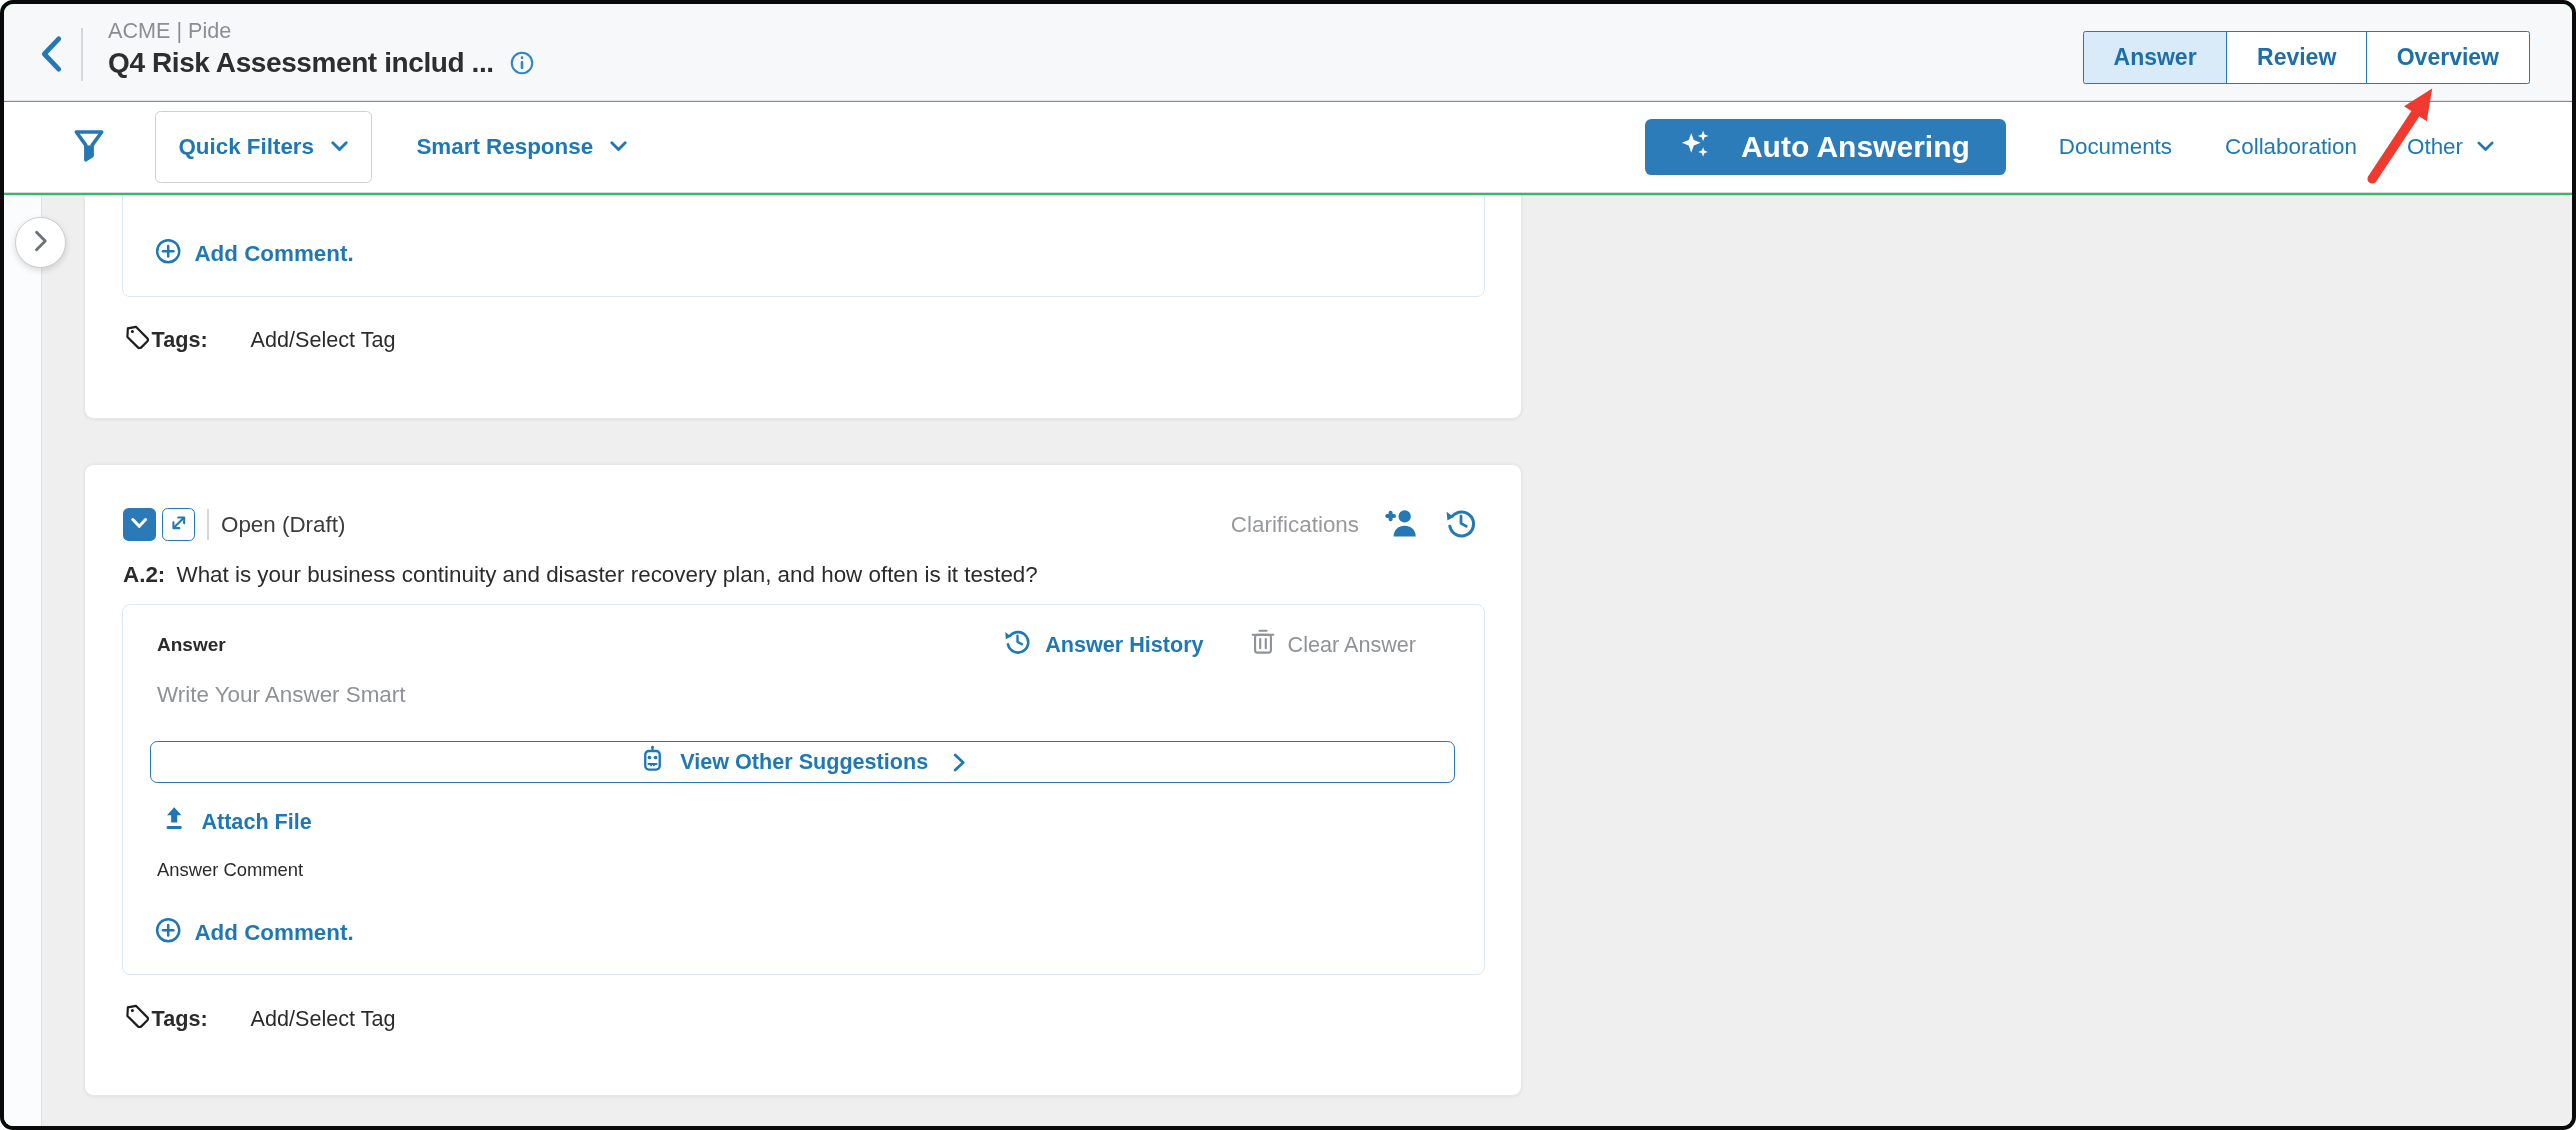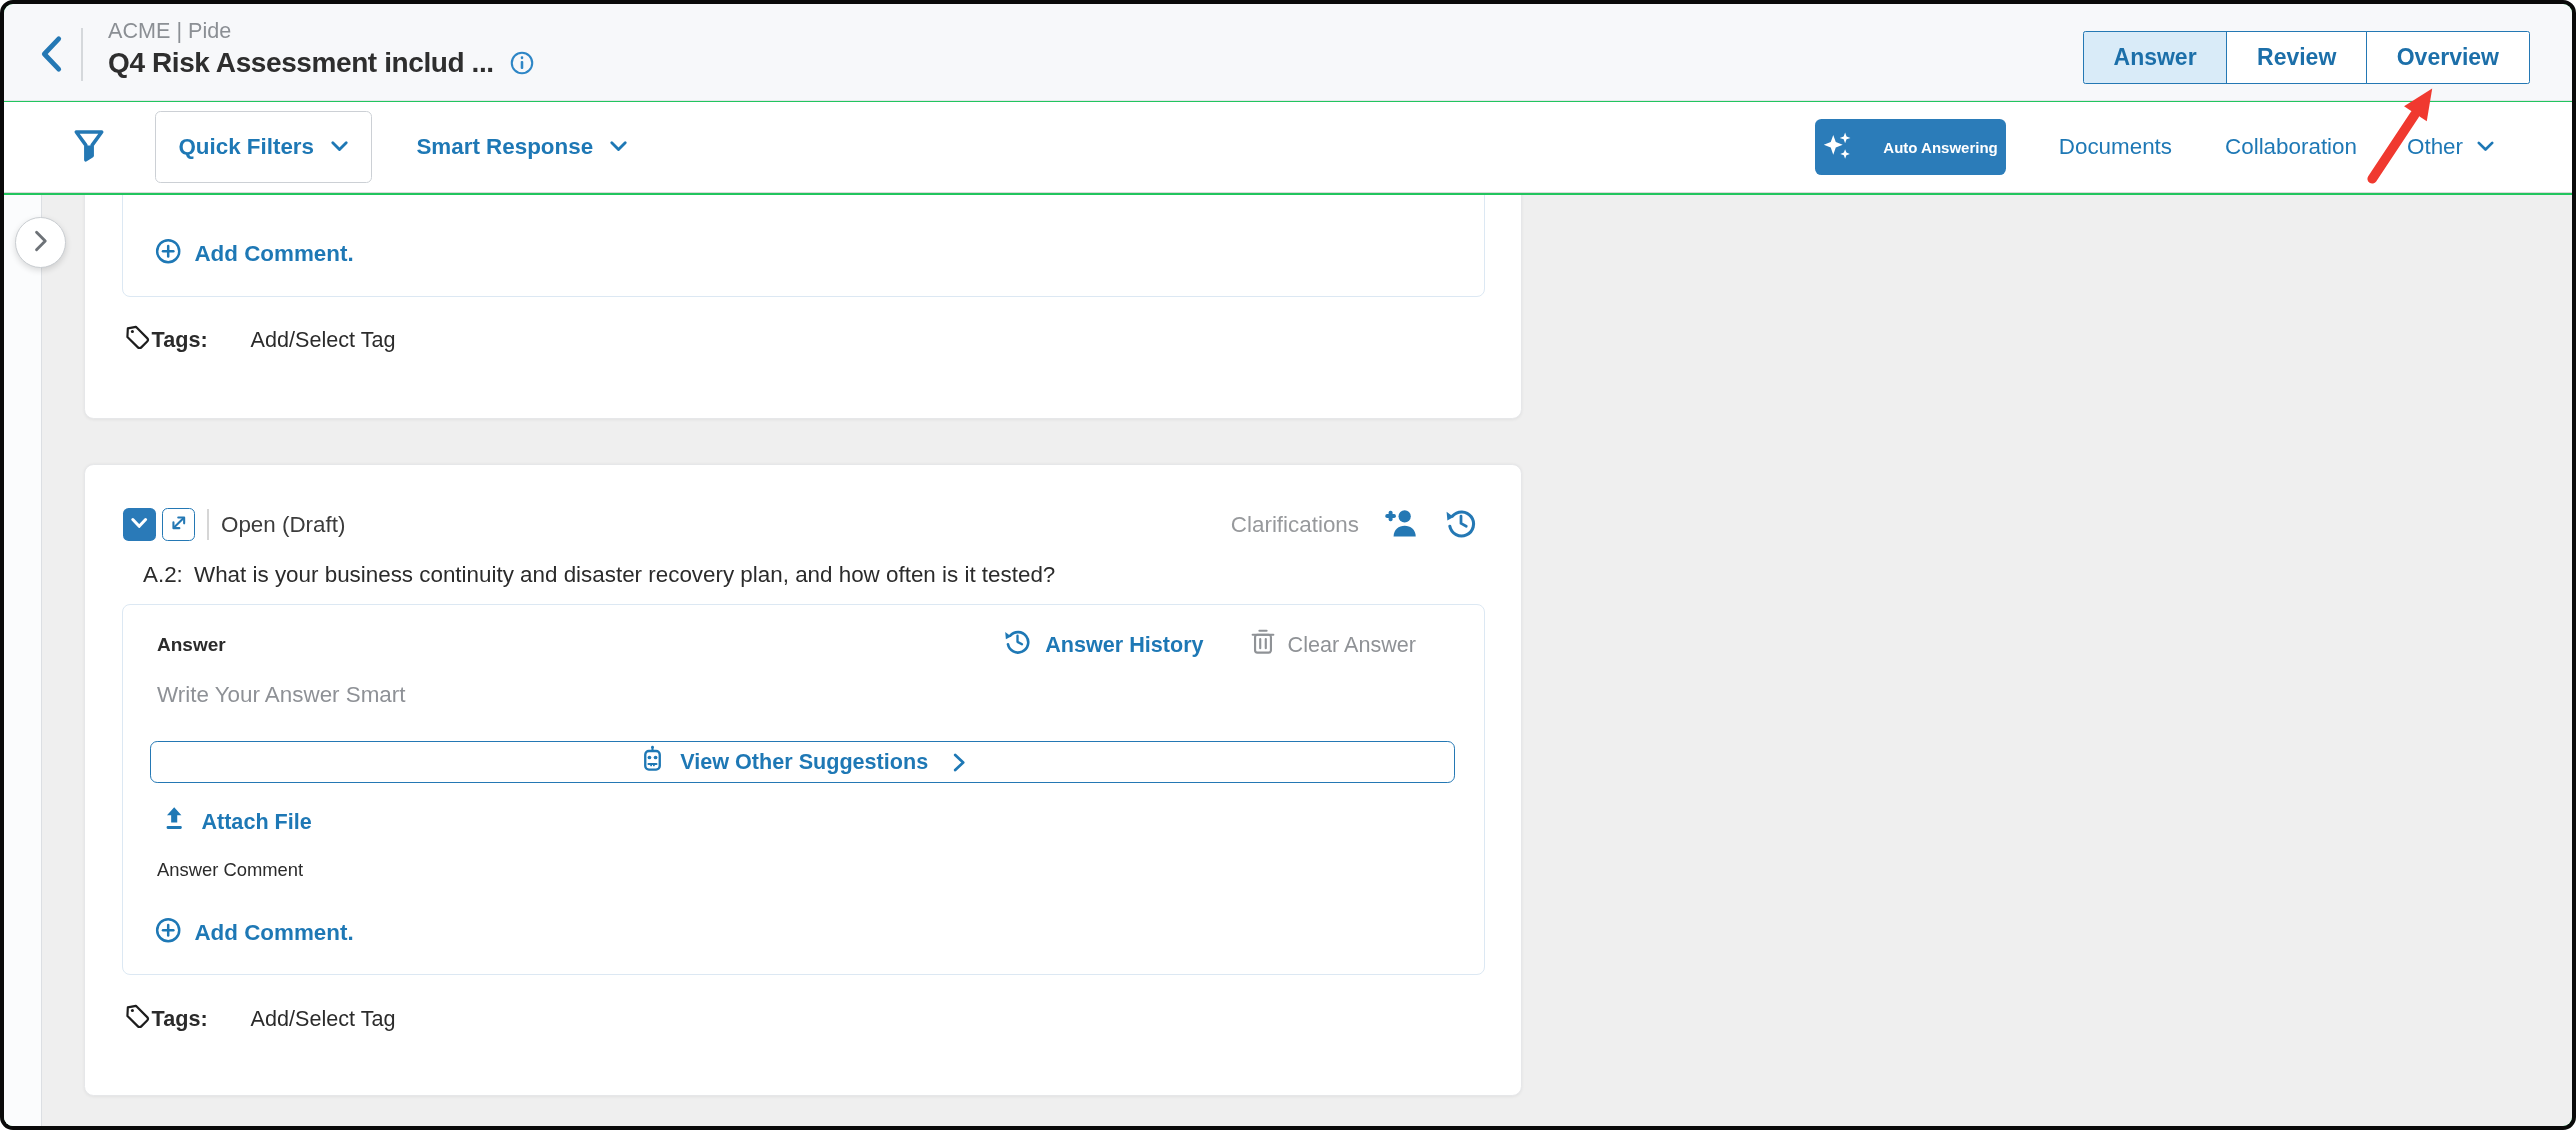--- a/index.html
+++ b/index.html
@@ -29,21 +29,21 @@
   .select-box{width:237px;height:58px;border:1.6px solid #c9cdd2;border-radius:5.6px;background:#fff;
               display:flex;align-items:center;justify-content:space-between;padding:0 19px;
               color:#9aa0a6;font-size:21.6px;cursor:pointer;}
   .funnel-btn{margin-left:32px;background:none;border:none;padding:0;cursor:pointer;display:flex;align-items:center;}
   .quick-btn{margin-left:50px;height:72px;border:1.6px solid #ccd0d5;border-radius:5.6px;background:#fff;
              display:flex;align-items:center;gap:16px;padding:0 22.4px;color:#1e78b5;font-size:22.4px;font-weight:700;cursor:pointer;font-family:inherit;}
   .smart-btn{margin-left:38px;display:flex;align-items:center;gap:16px;color:#1e78b5;font-size:22.4px;font-weight:700;
              background:none;border:none;cursor:pointer;font-family:inherit;text-align:right;}
   .tb-spacer{flex:1;}
   .auto-btn{height:56px;background:#2b7cb9;color:#fff;border:none;border-radius:6.4px;display:flex;align-items:center;gap:30px;
-            padding:0 8px;font-size:15px;font-weight:700;cursor:pointer;font-family:inherit;}
+            padding:0 36px;font-size:30px;font-weight:700;cursor:pointer;font-family:inherit;}
   .tb-link{margin-left:53px;color:#1e78b5;font-size:22.4px;background:none;border:none;cursor:pointer;font-family:inherit;padding:0;}
   .more-btn{margin-left:50px;display:flex;align-items:center;gap:13px;color:#1e78b5;font-size:22.4px;
             background:none;border:none;cursor:pointer;font-family:inherit;padding:0;}
   
   .content{position:absolute;top:191px;left:0;right:0;bottom:0;background:#efefef;overflow:hidden;}
   .rail{position:absolute;left:0;top:0;bottom:0;width:38px;background:#fbfcfd;border-right:1.6px solid #dcdfe3;}
   .rail-toggle{position:absolute;left:11.2px;top:22.4px;width:51px;height:51px;border-radius:50%;background:#fff;
                border:1.6px solid #c9cdd1;box-shadow:0 2.4px 6.4px rgba(0,0,0,.14);display:flex;align-items:center;justify-content:center;
                cursor:pointer;z-index:6;}
   .card{position:absolute;left:80px;width:1438px;background:#fff;border:1.6px solid #e6e7e9;border-radius:9.6px;
@@ -65,21 +65,21 @@
   .collapse-btn{position:absolute;left:38px;top:43px;width:33px;height:33px;border-radius:5.6px;background:#2a7ab8;
                 border:none;display:flex;align-items:center;justify-content:center;cursor:pointer;}
   .expand-btn{position:absolute;left:77px;top:43px;width:33px;height:33px;border-radius:5.6px;background:#fff;
               border:1.6px solid #2478b4;display:flex;align-items:center;justify-content:center;cursor:pointer;}
   .status-divider{position:absolute;left:122px;top:44px;width:1.6px;height:31px;background:#d6d6d6;}
   .status-text{position:absolute;left:136px;top:43px;height:33px;display:flex;align-items:center;font-size:22.4px;color:#3c3c3c;}
   .clarif-row{position:absolute;right:43px;top:42px;height:35px;display:flex;align-items:center;gap:24px;}
   .clarif-label{color:#97999c;font-size:22.4px;}
   .icon-btn{background:none;border:none;padding:0;cursor:pointer;display:flex;align-items:center;}
   .question{position:absolute;left:38px;top:94px;font-size:22.4px;color:#2b2b2b;line-height:32px;max-width:1361px;}
-  .qid{font-weight:400;margin-right:11.2px;margin-left:20px;}
+  .qid{font-weight:700;margin-right:11.2px;}
   
   .ans-label{position:absolute;left:34px;top:29px;font-size:19px;font-weight:700;color:#2b2b2b;}
   .ans-actions{position:absolute;right:62px;top:21px;display:flex;align-items:center;gap:35px;}
   .hist-link{display:flex;align-items:center;gap:13px;color:#1e78b5;font-size:21.6px;font-weight:700;background:none;border:none;cursor:pointer;font-family:inherit;}
   .clear-link{display:flex;align-items:center;gap:13px;color:#8f9296;font-size:21.6px;background:none;border:none;cursor:pointer;font-family:inherit;}
   .editor-placeholder{position:absolute;left:34px;top:77px;font-size:22.4px;color:#8e9196;cursor:text;}
   .suggest-btn{position:absolute;left:27px;right:29px;top:136px;height:42px;border:1.6px solid #2478b4;border-radius:7.2px;
                background:#fff;display:flex;align-items:center;justify-content:center;gap:13px;color:#1e78b5;
                font-size:21.6px;font-weight:700;cursor:pointer;font-family:inherit;}
   .attach-link{position:absolute;left:34px;top:200px;display:flex;align-items:center;gap:16px;color:#1e78b5;

